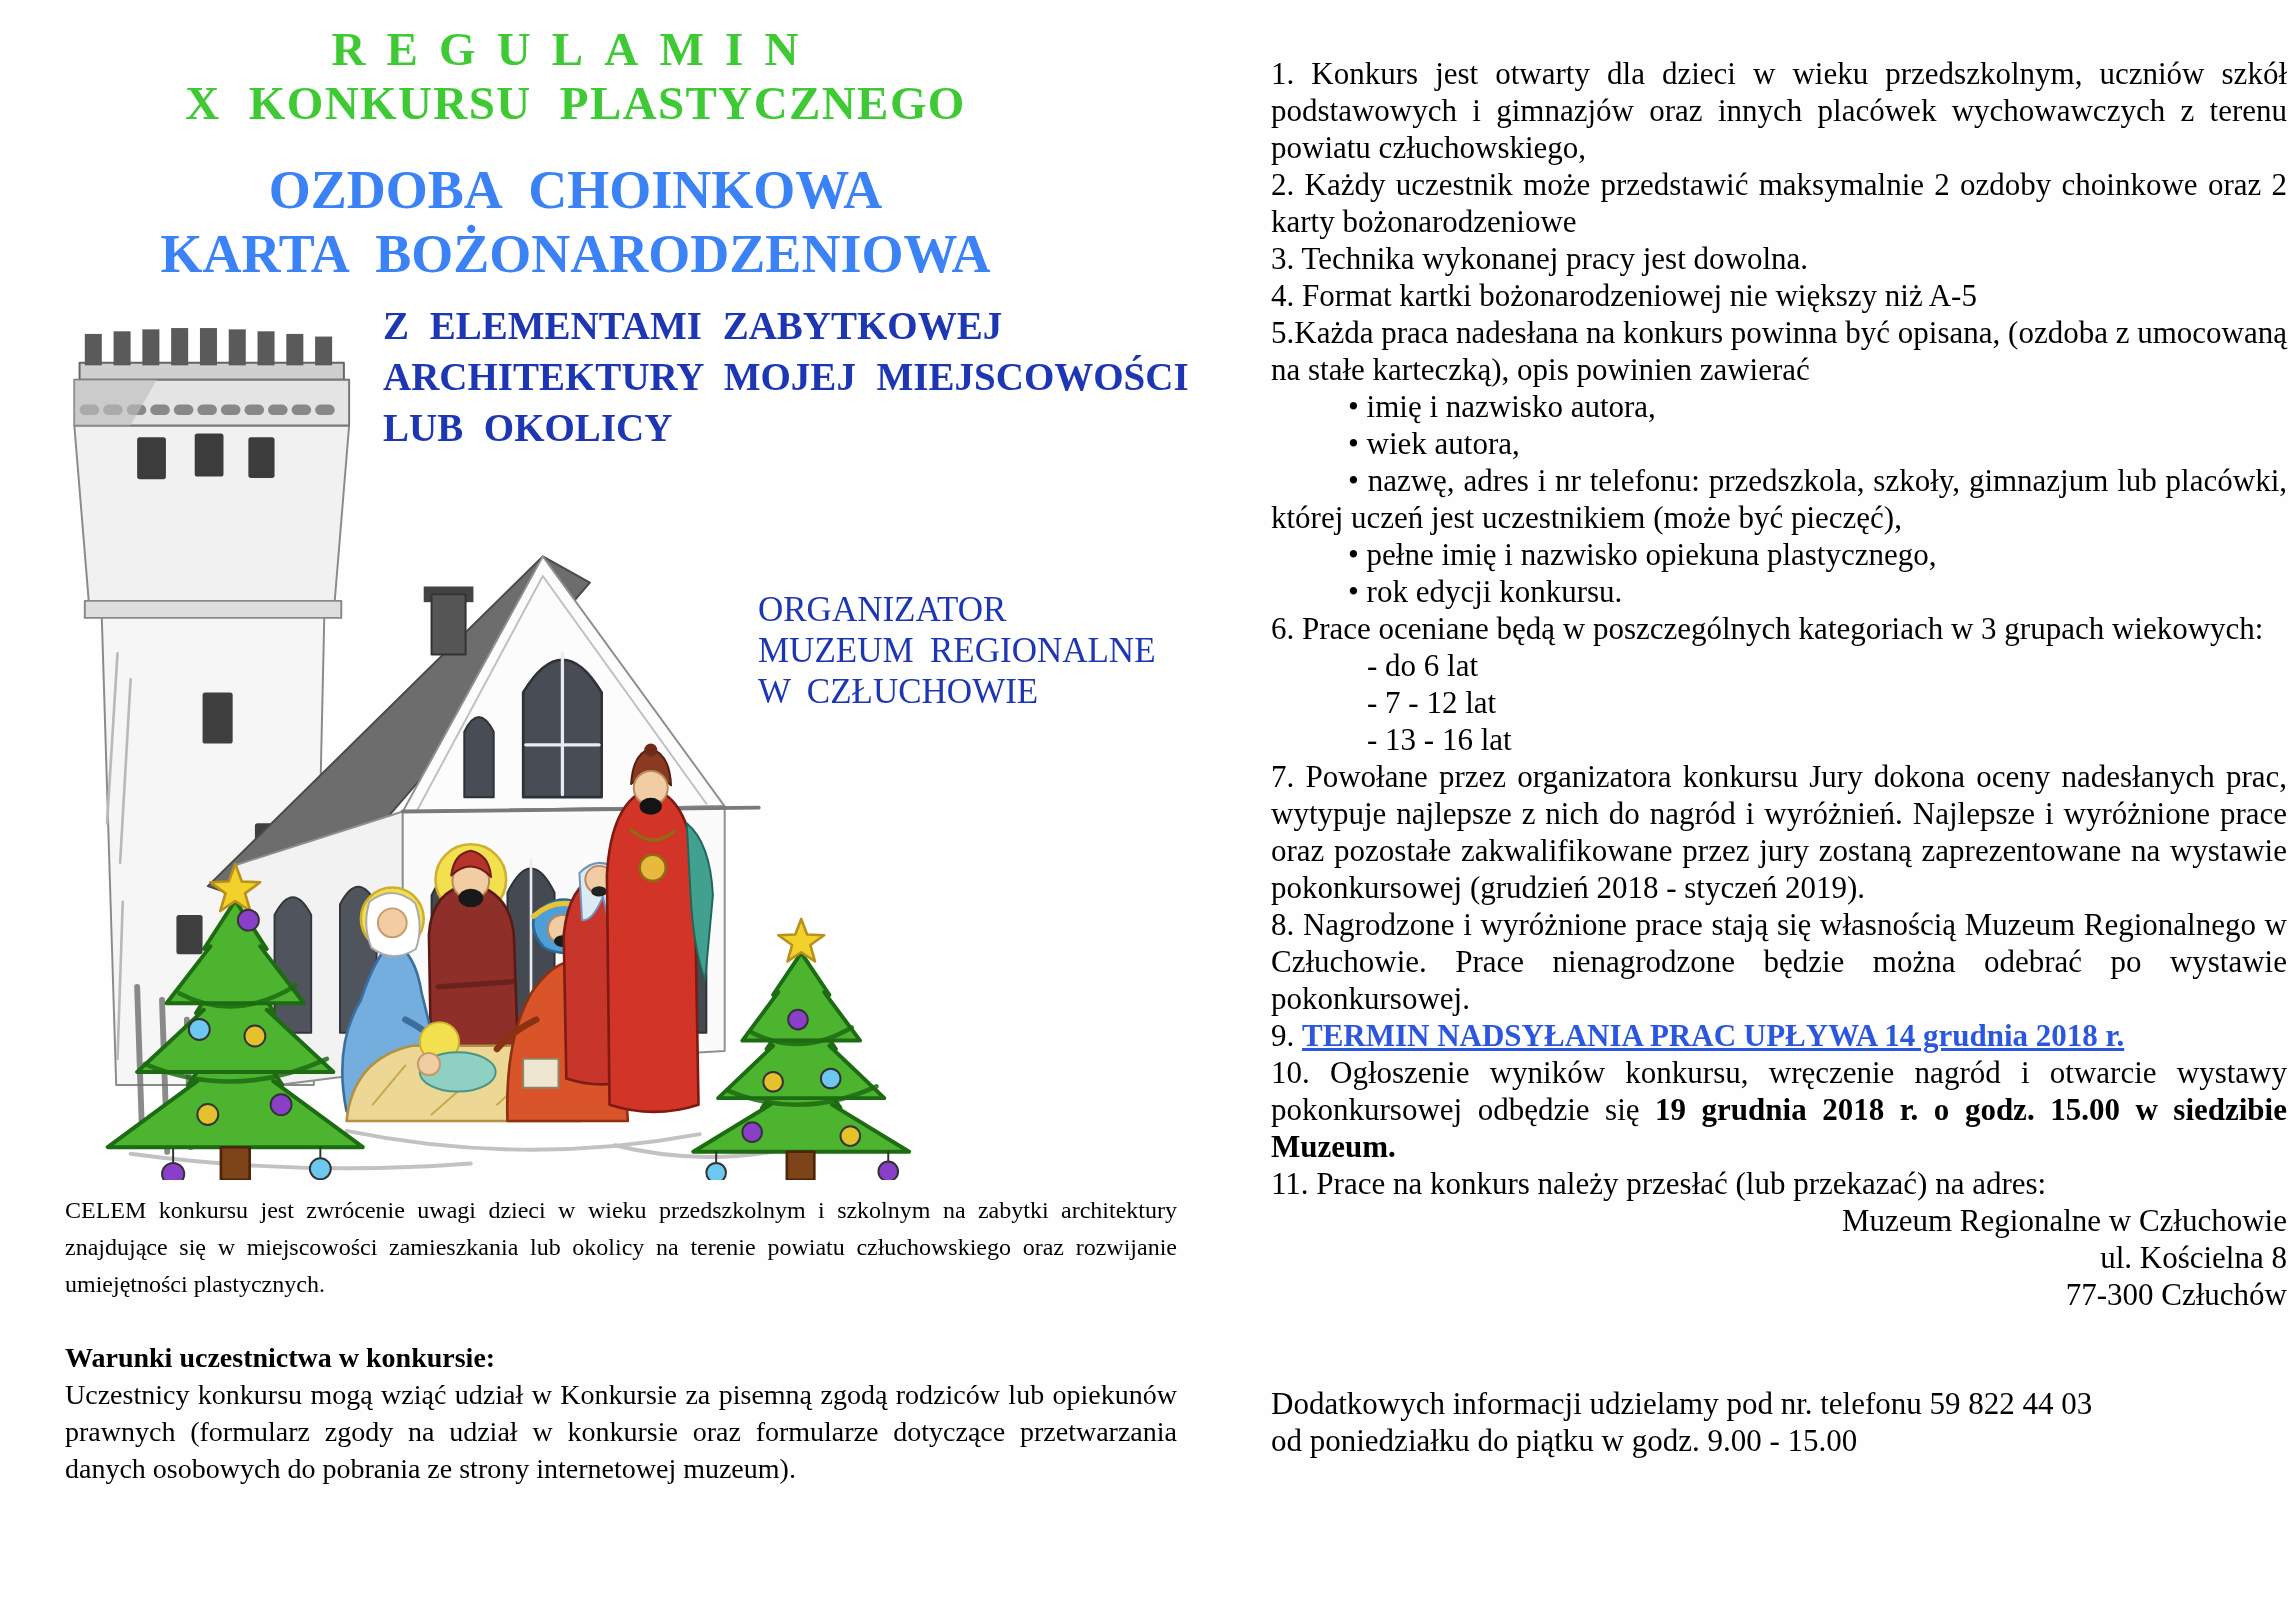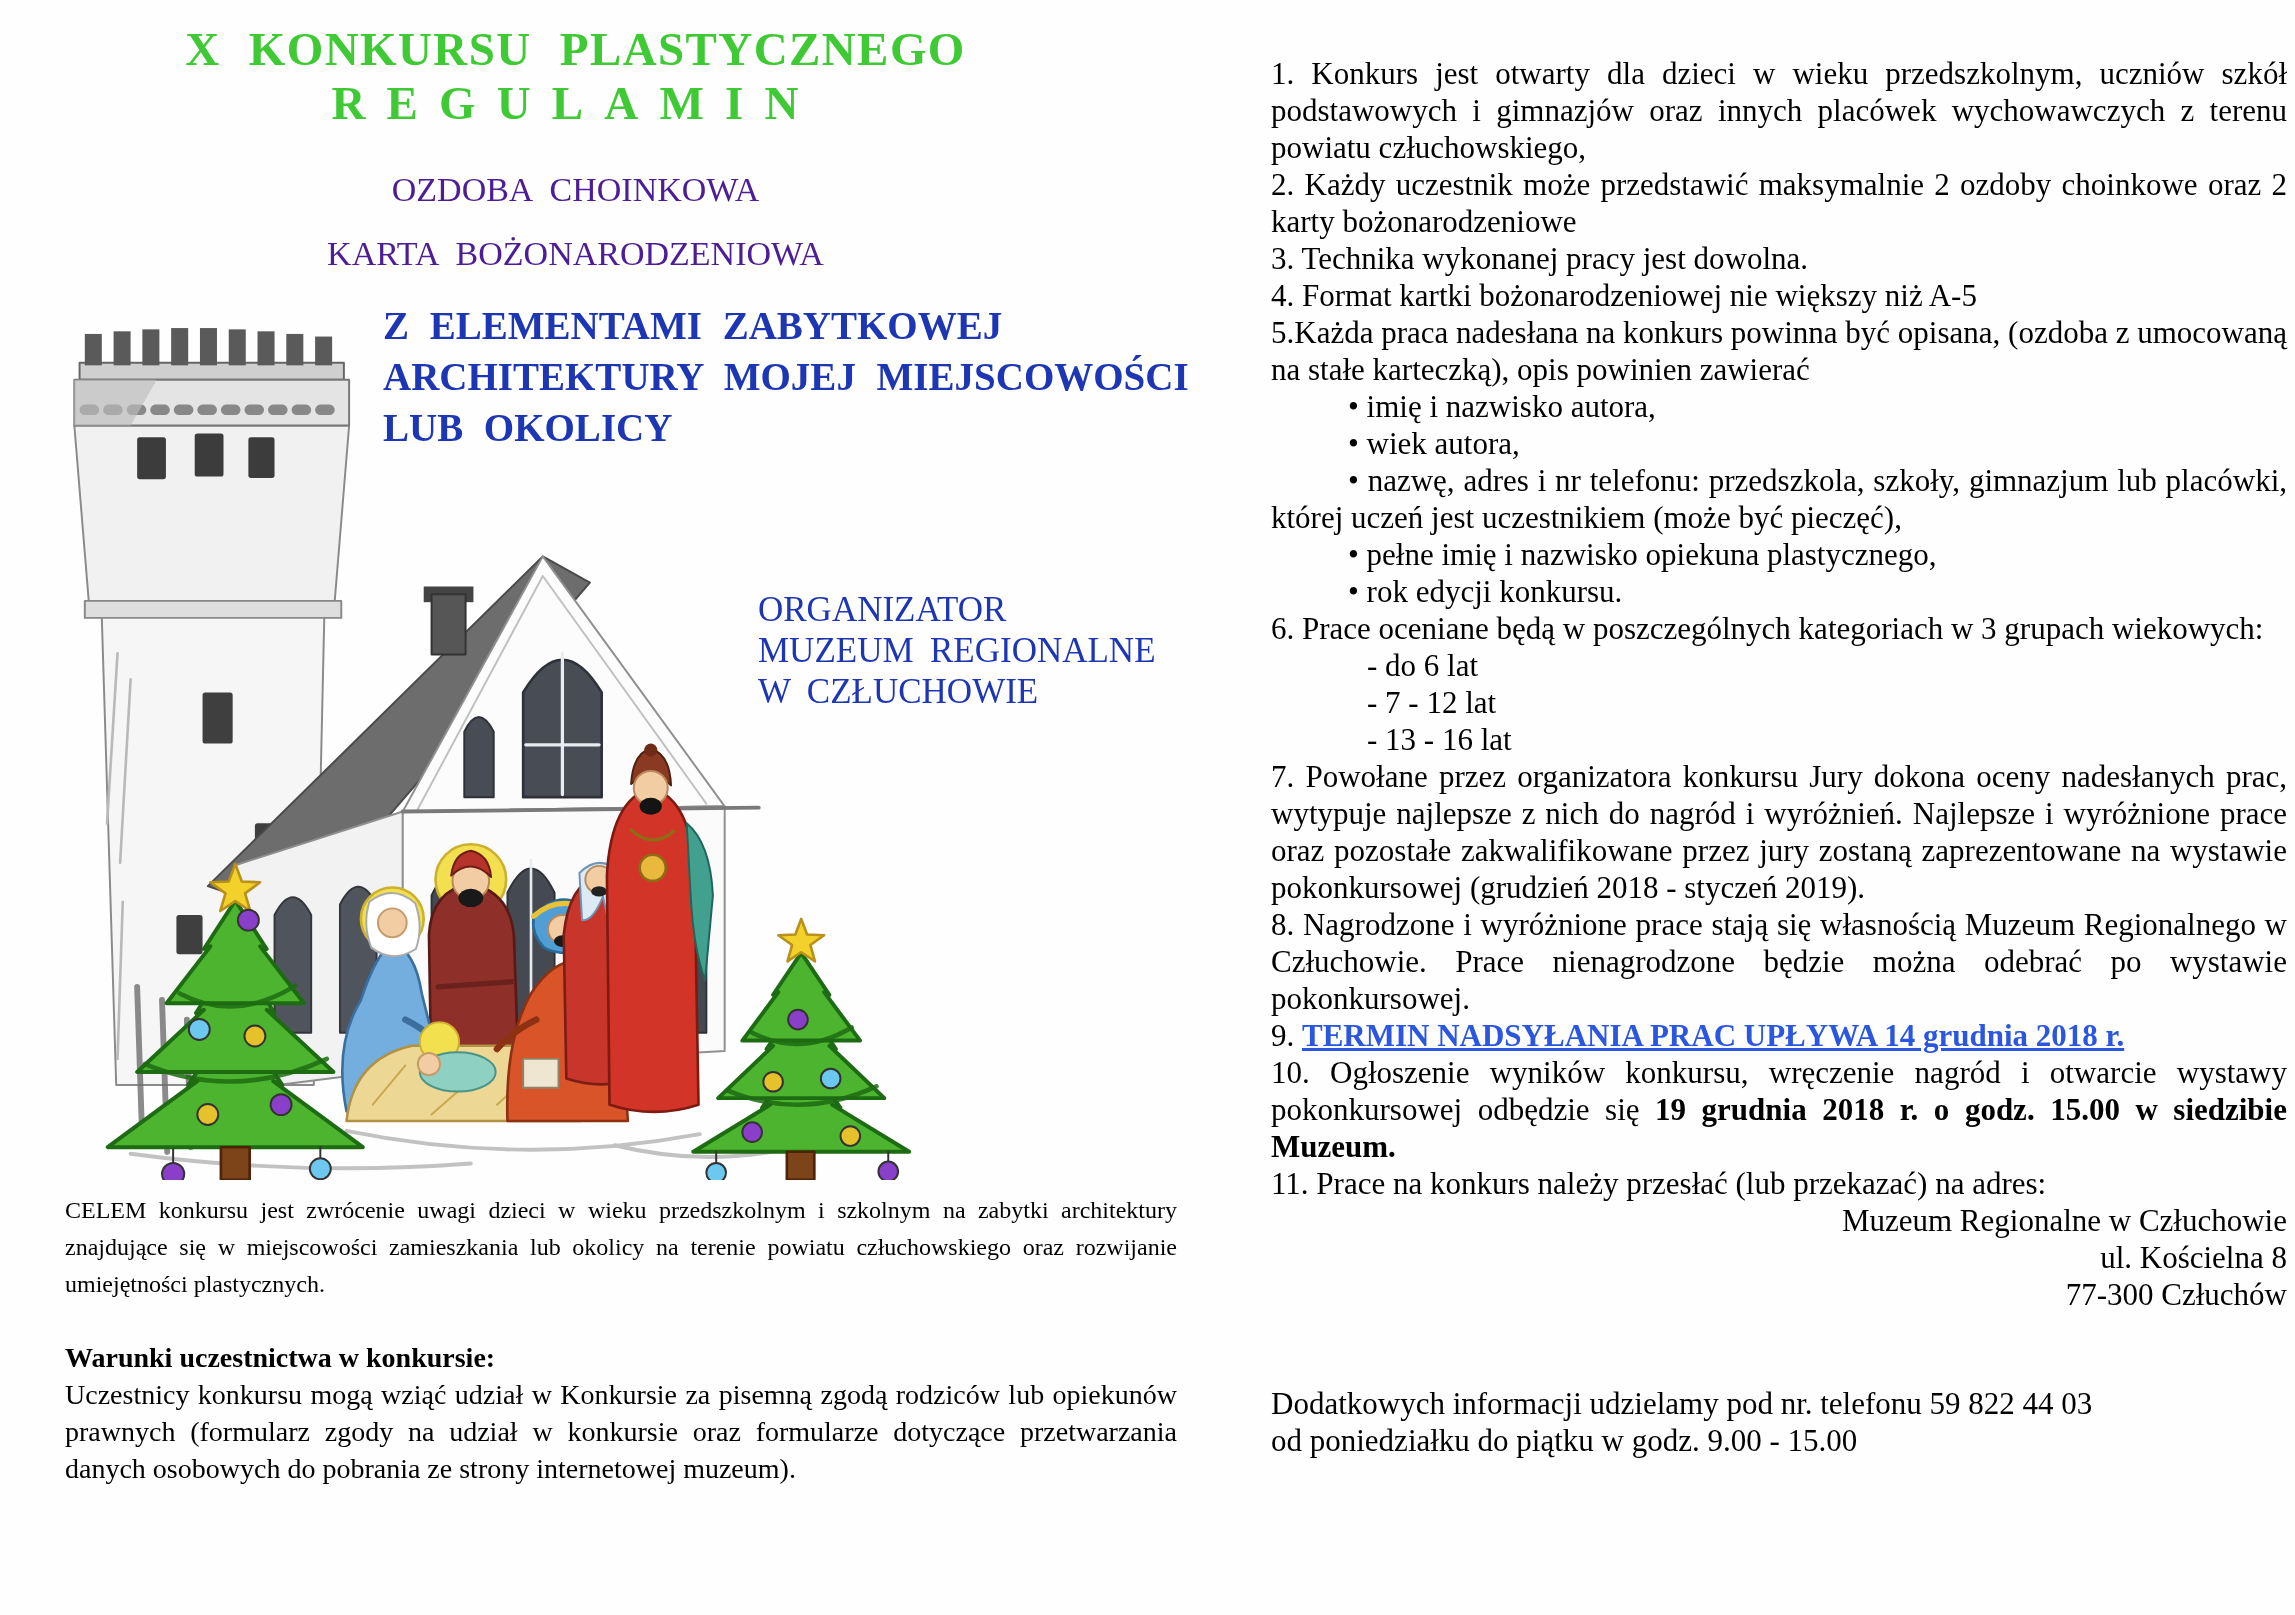--- a/index.html
+++ b/index.html
@@ -5,21 +5,21 @@
   html,body{margin:0;padding:0}
   body{width:2295px;height:1616px;background:#ffffff;color:#000;
        font-family:"Liberation Serif","DejaVu Serif",serif;}
   .page{position:relative;width:2295px;height:1616px;background:#fefefe;overflow:hidden}
 
   
   .titles{position:absolute;left:65px;top:22px;width:1021px;text-align:center;z-index:2}
   .t-green{color:#3fca35;font-weight:bold;font-size:47px;line-height:54px}
   .t1{letter-spacing:.45em}
   .t2{letter-spacing:.03em;word-spacing:.32em}
-  .t-blue{color:#4c1d95;font-weight:normal;font-size:34px;line-height:64px;word-spacing:.28em}
+  .t-blue{color:#3b82f6;font-weight:bold;font-size:54px;line-height:64px;word-spacing:.28em}
   .b1{margin-top:27.5px}
 
   .theme{position:absolute;left:383px;top:300px;color:#1d36b4;font-weight:bold;
          font-size:39px;line-height:51px;word-spacing:.28em;z-index:2}
 
   .organizer{position:absolute;left:758px;top:589px;color:#1d36b4;font-weight:normal;
              font-size:35px;line-height:41px;word-spacing:.22em;z-index:2}
   .edition{margin-top:43px}
 
   
@@ -44,22 +44,22 @@
   
   .illustration{position:absolute;left:39px;top:326px;width:880px;height:854px;z-index:1}
   .illustration *{stroke-linejoin:round;stroke-linecap:round}
 </style>
 </head>
 <body>
 
 <div class="page">
 
   <header class="titles">
+    <div class="t-green t1">REGULAMIN</div>
     <div class="t-green t2">X KONKURSU PLASTYCZNEGO</div>
-    <div class="t-green t1">REGULAMIN</div>
     <div class="t-blue b1">OZDOBA CHOINKOWA</div>
     <div class="t-blue">KARTA BOŻONARODZENIOWA</div>
   </header>
 
   <div class="theme">
     <div>Z ELEMENTAMI ZABYTKOWEJ</div>
     <div>ARCHITEKTURY MOJEJ MIEJSCOWOŚCI</div>
     <div>LUB OKOLICY</div>
   </div>
 

